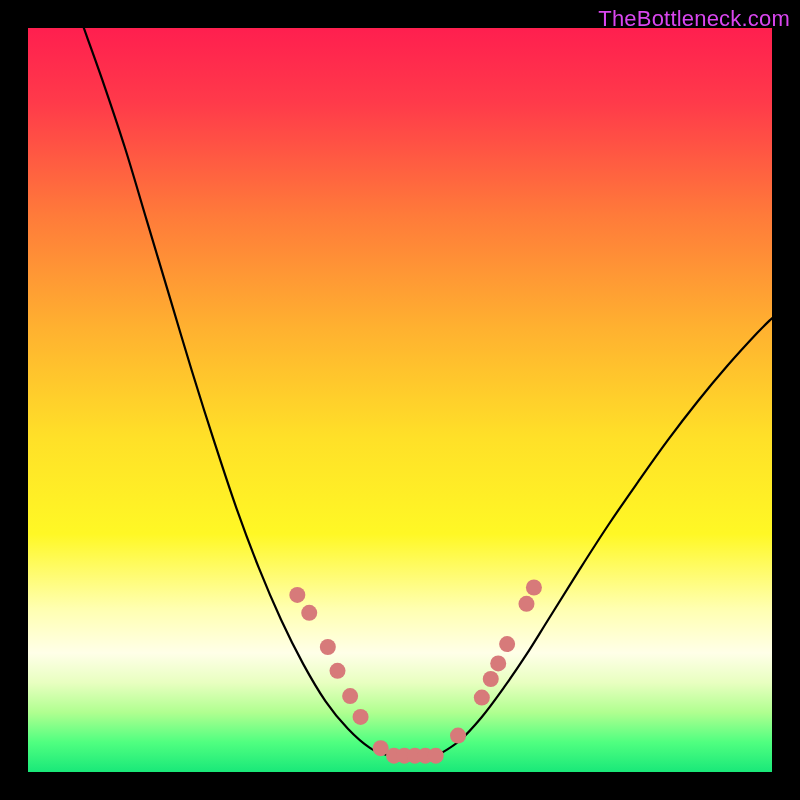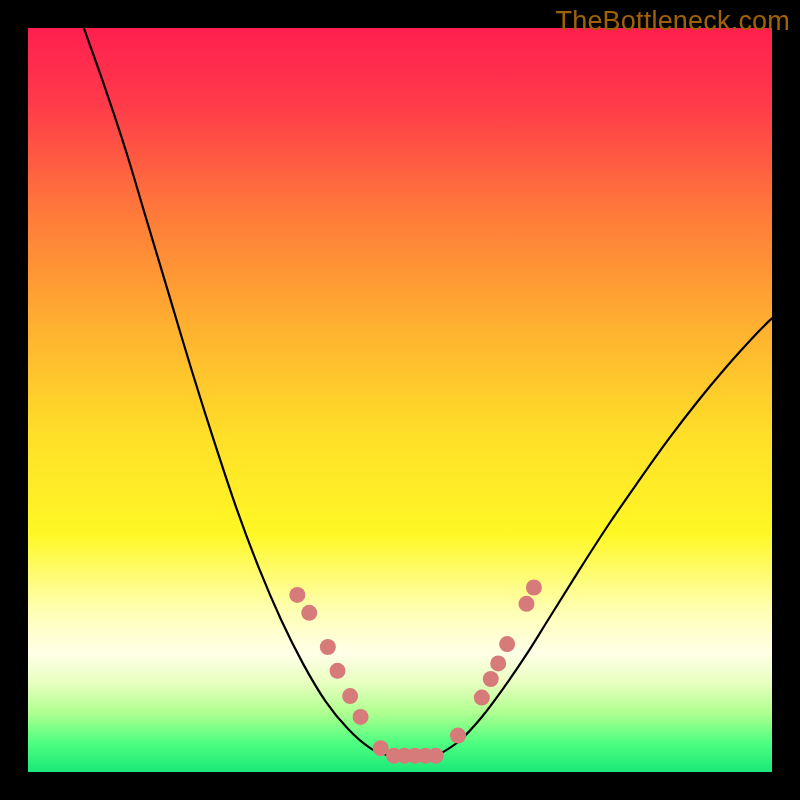--- a/index.html
+++ b/index.html
@@ -23,23 +23,23 @@
     left: 28px;
     top: 28px;
     width: 744px;
     height: 744px;
     overflow: hidden;
   }
   .watermark {
     position: absolute;
     top: 6px;
     right: 10px;
-    font-size: 27px;
+    font-size: 22px;
     font-weight: 500;
-    color: #a16207;
+    color: #d946ef;
     letter-spacing: 0.2px;
   }
 </style>
 </head>
 <body>
 
 <div class="frame">
   <div class="plot">
     <svg id="chart-svg" viewBox="0 0 744 744" width="744" height="744" preserveAspectRatio="none">
       <defs>

